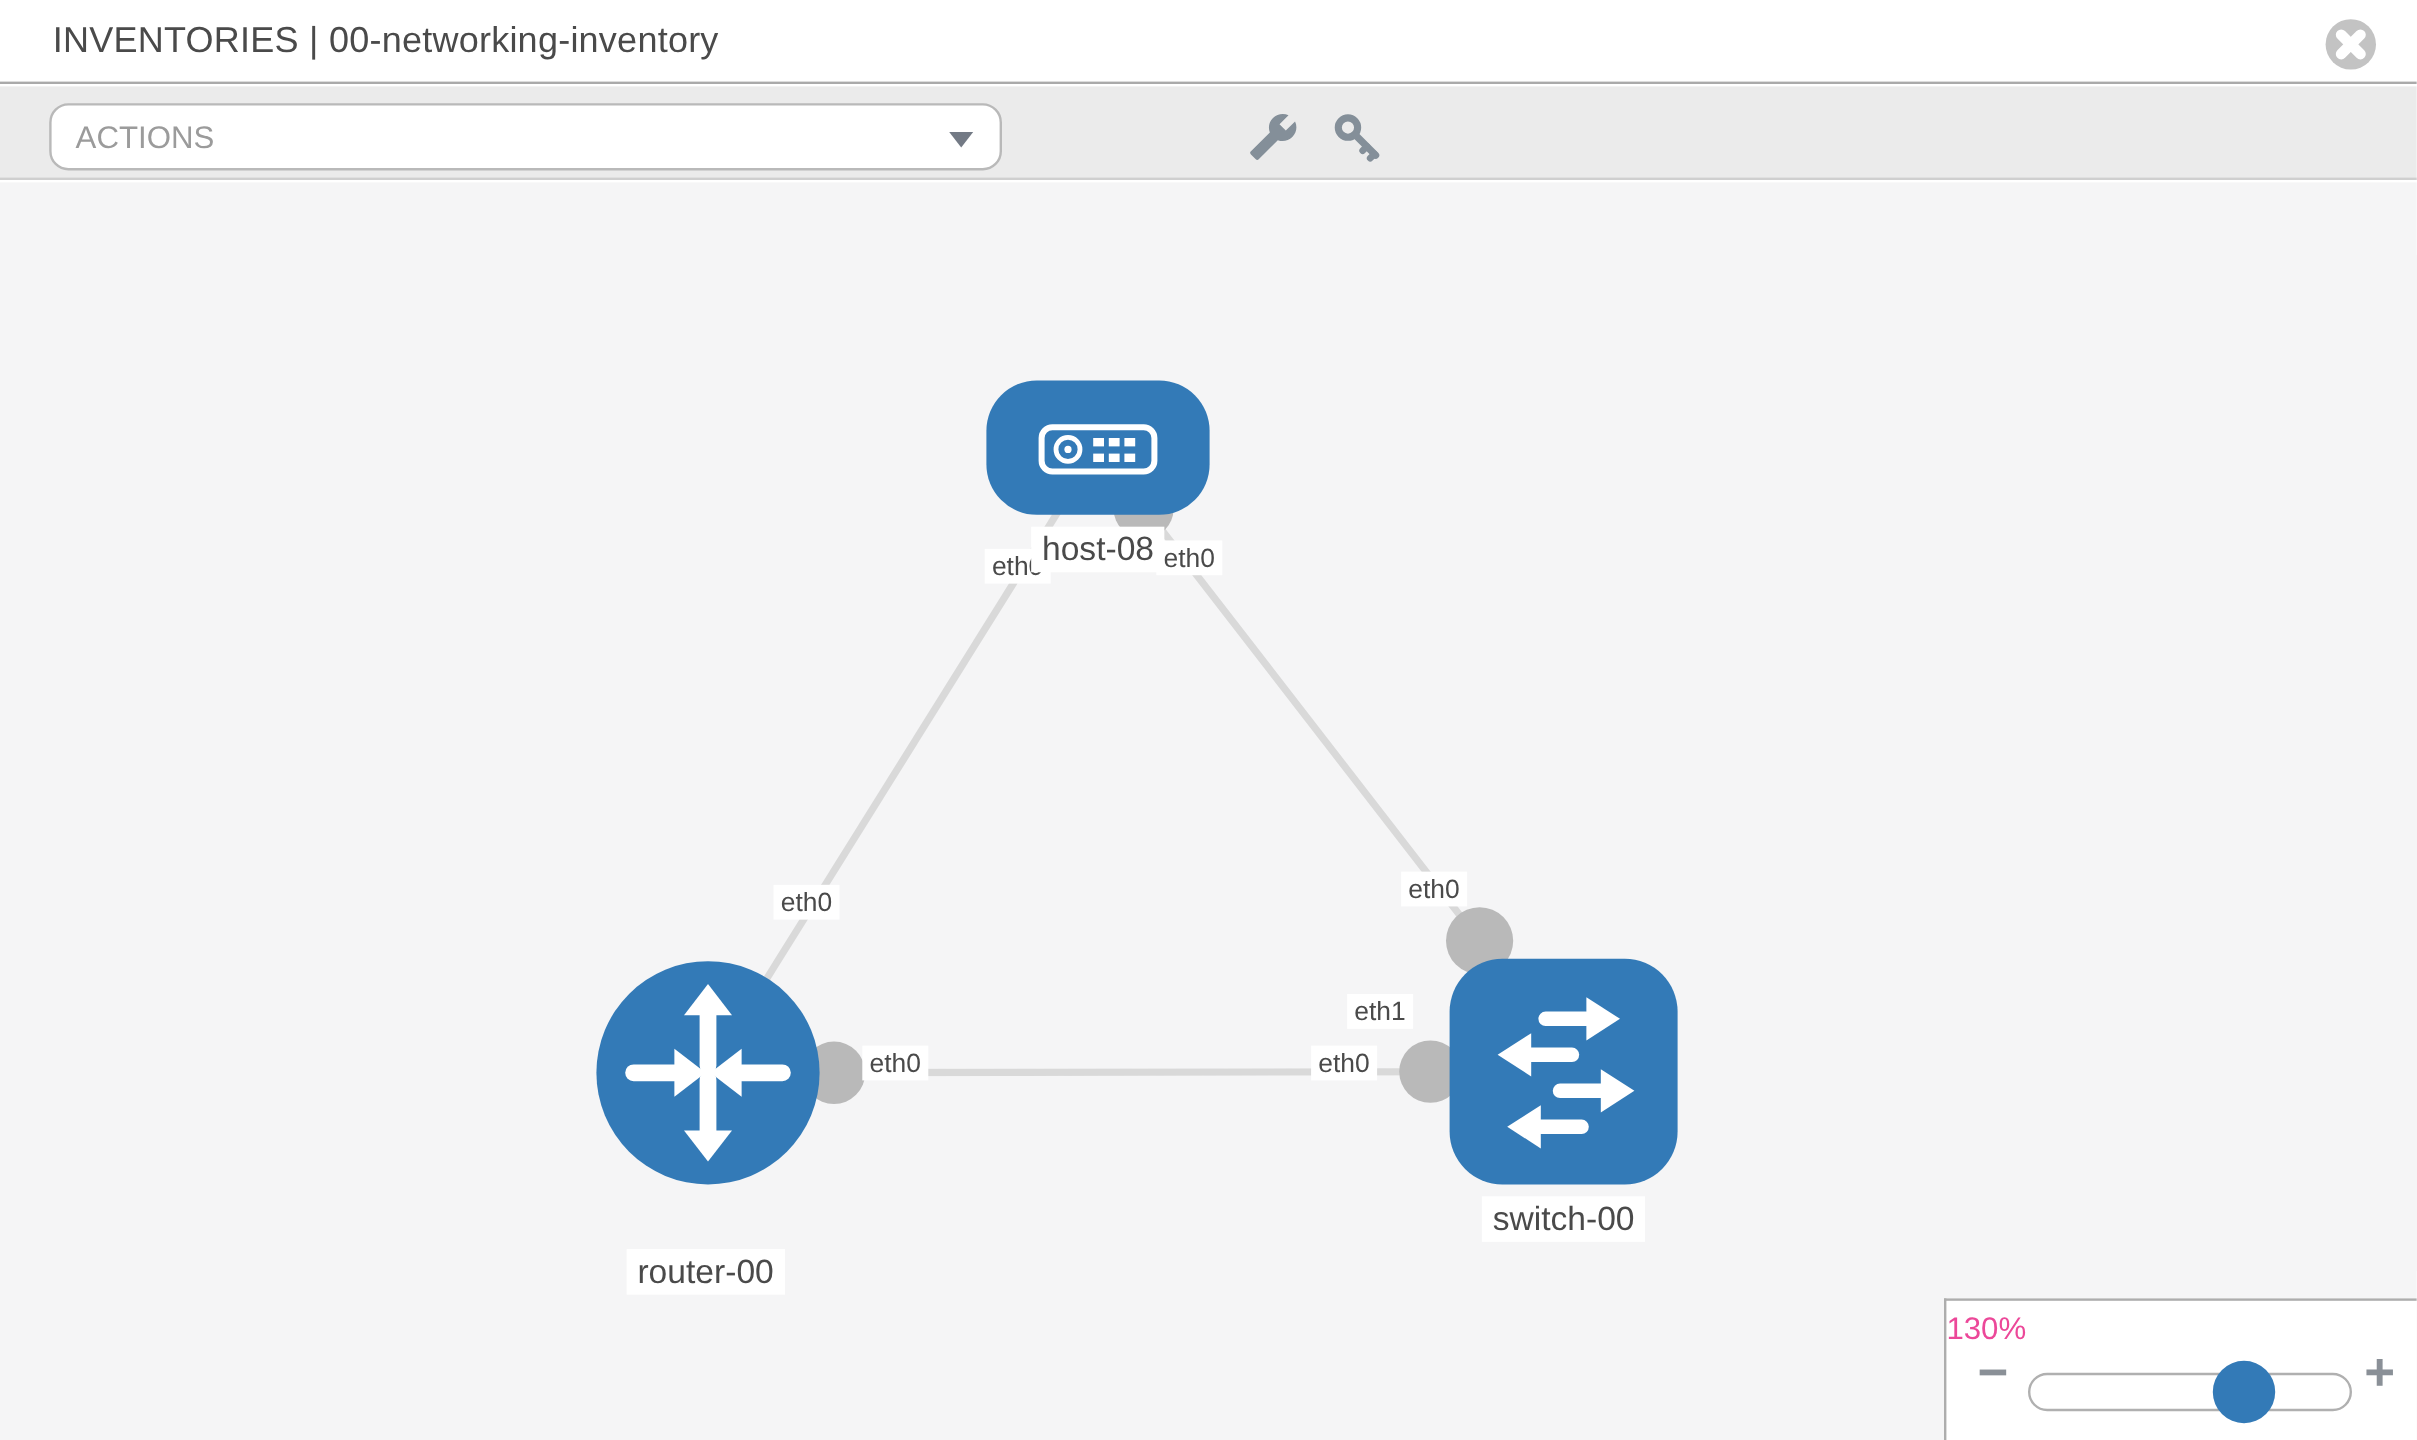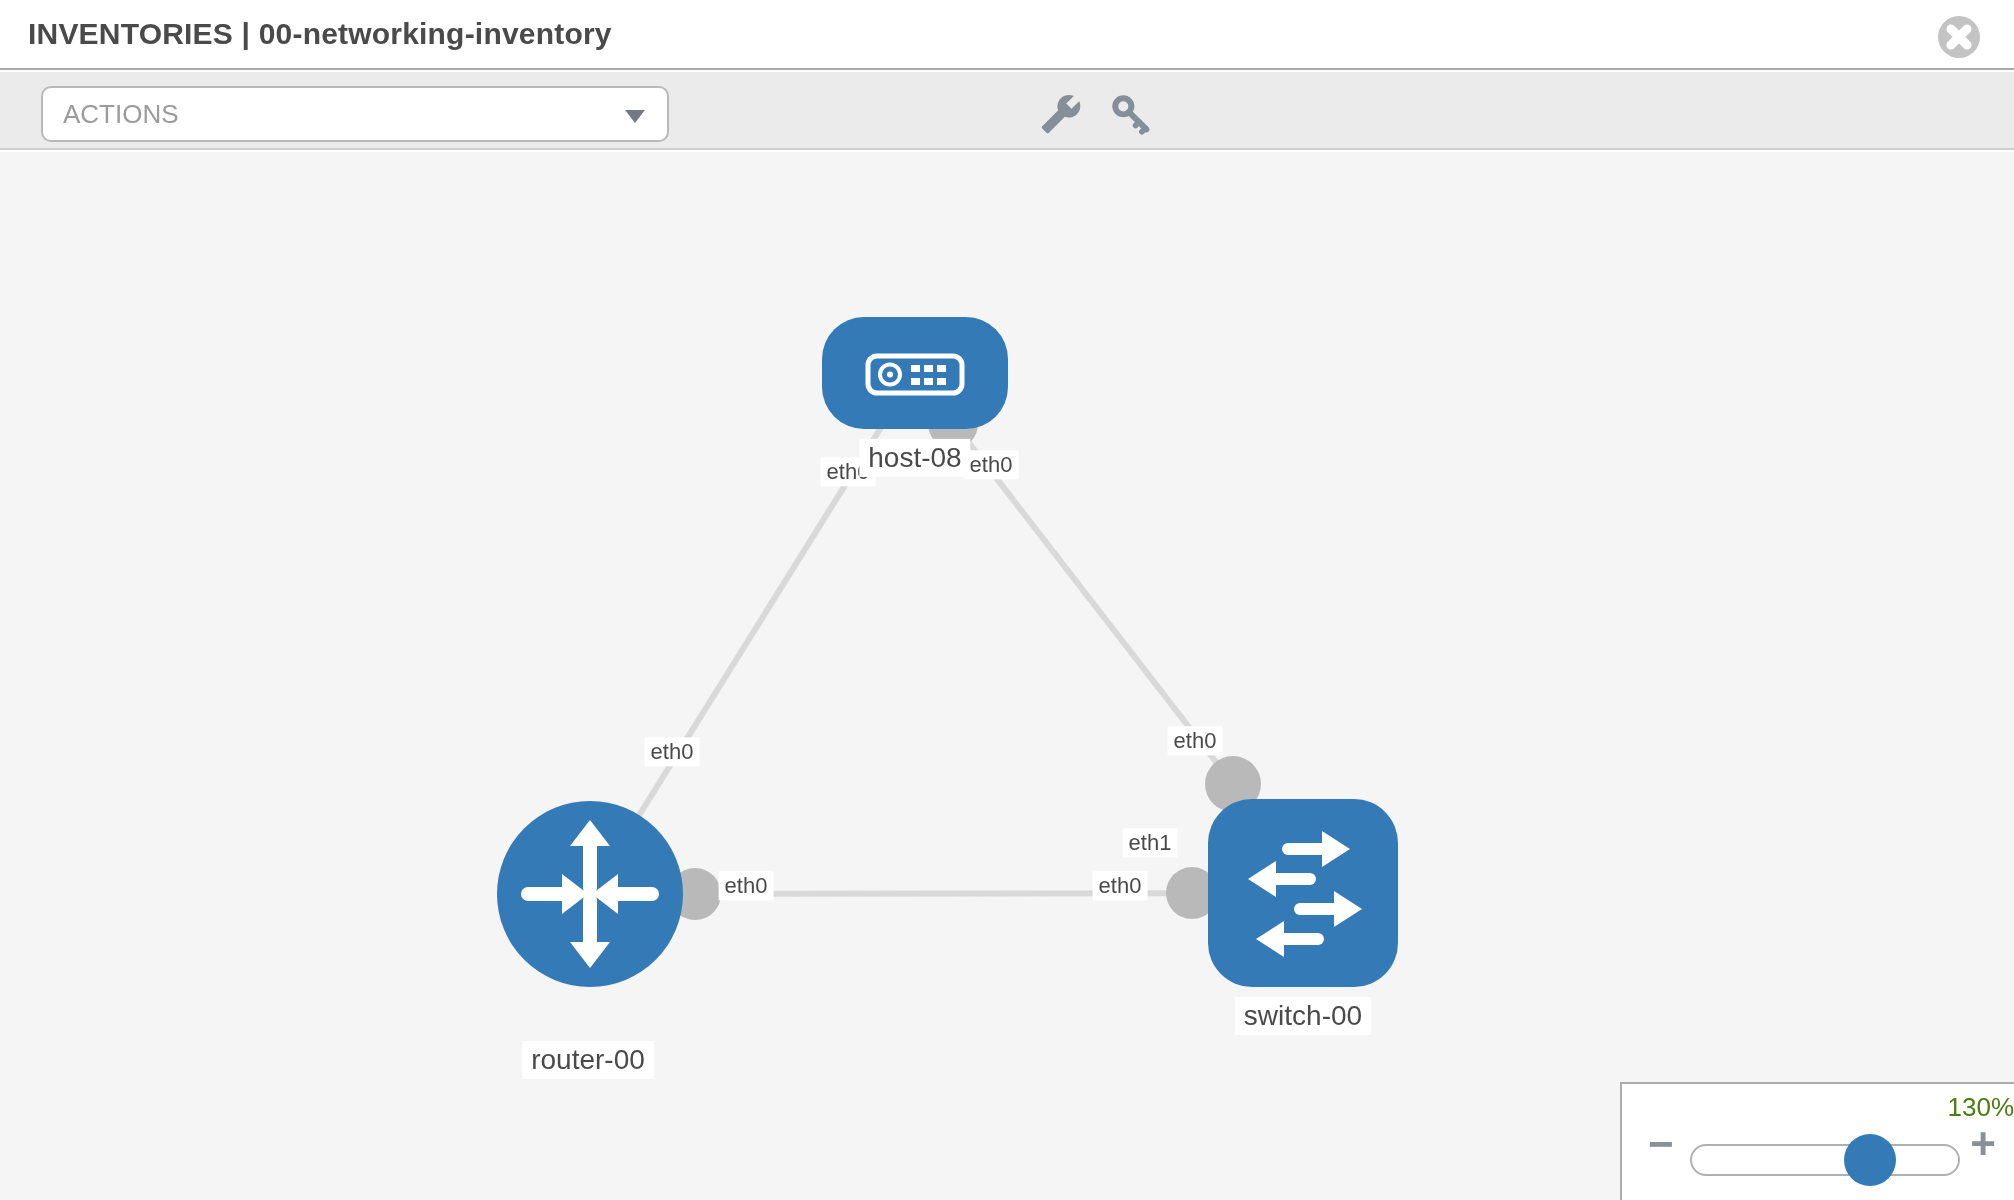--- a/index.html
+++ b/index.html
@@ -9,33 +9,33 @@
     --border-gray:#b5b5b5;
   }
   *{margin:0;padding:0;box-sizing:border-box;}
   html,body{width:2014px;height:1200px;overflow:hidden;background:#fff;
     font-family:"Liberation Sans","DejaVu Sans",sans-serif;}
   .app{position:relative;width:2014px;height:1200px;}
 
   
   .header{position:absolute;left:0;top:0;width:100%;height:70px;background:#fff;
     border-bottom:2px solid #aaaaaa;display:flex;align-items:center;}
-  .title{margin-left:28px;font-size:30px;font-weight:bold;color:var(--title-gray);letter-spacing:.2px;}
+  .title{margin-left:44px;font-size:30px;font-weight:normal;color:var(--title-gray);letter-spacing:.2px;}
   .close-btn{position:absolute;right:32px;top:14px;width:46px;height:46px;cursor:pointer;}
 
   
   .toolbar{position:absolute;left:0;top:72px;width:100%;height:78px;background:var(--toolbar-bg);
     border-bottom:2px solid #cfcfcf;}
   .dd{position:absolute;top:14px;height:56px;background:#fff;border:2px solid #b9b9b9;
     border-radius:10px;display:flex;align-items:center;padding:0 20px;
     color:var(--placeholder-gray);font-size:26px;}
   .dd .caret{position:absolute;right:22px;top:22px;width:0;height:0;
     border-left:10px solid transparent;border-right:10px solid transparent;
     border-top:13px solid #737a85;}
-  .dd-actions{left:41px;width:628px;}
+  .dd-actions{left:41px;width:794px;border-radius:16px;}
   .dd-search{left:1182px;width:793px;}
   .tool-icons{position:absolute;left:1040px;top:14px;height:56px;display:flex;align-items:center;gap:28px;}
   .tool-icon{width:42px;height:42px;cursor:pointer;}
 
   
   .canvas{position:absolute;left:0;top:152px;width:2014px;height:1048px;background:var(--canvas-bg);}
   .topo-svg{position:absolute;left:0;top:0;}
   .link{stroke:var(--link-gray);stroke-width:6;fill:none;}
   .stub{fill:var(--stub-gray);}
   .node-shape{fill:var(--node-blue);}
@@ -43,22 +43,22 @@
   .icon-fill{fill:#fff;stroke:none;}
 
   .chip{position:absolute;transform:translate(-50%,-50%);background:#fff;color:var(--chip-text);
     white-space:nowrap;line-height:1.15;}
   .node-chip{font-size:28px;padding:3px 9px;}
   .if-chip{font-size:22px;padding:2px 6px;}
 
   
   .zoom-panel{position:absolute;right:0;bottom:0;width:394px;height:118px;background:#fff;
     border-left:2px solid #adadad;border-top:2px solid #adadad;}
-  .zoom-level{position:absolute;left:0;top:8px;width:100%;text-align:right;
-    font-size:26px;color:#4d7c0f;}
+  .zoom-level{position:absolute;left:0;top:8px;width:100%;text-align:left;
+    font-size:26px;color:#ec4899;}
   .zoom-minus,.zoom-plus{position:absolute;top:38px;font-size:44px;font-weight:bold;
     color:#8a9097;cursor:pointer;line-height:44px;}
   .zoom-minus{left:26px;}
   .zoom-plus{right:18px;}
   .zoom-track{position:absolute;left:68px;top:60px;width:270px;height:32px;background:#fff;
     border:2px solid #b0b0b0;border-radius:16px;cursor:pointer;}
   .zoom-thumb{position:absolute;left:222px;top:50px;width:52px;height:52px;border-radius:50%;
     background:var(--node-blue);cursor:pointer;}
 </style>
 </head>

